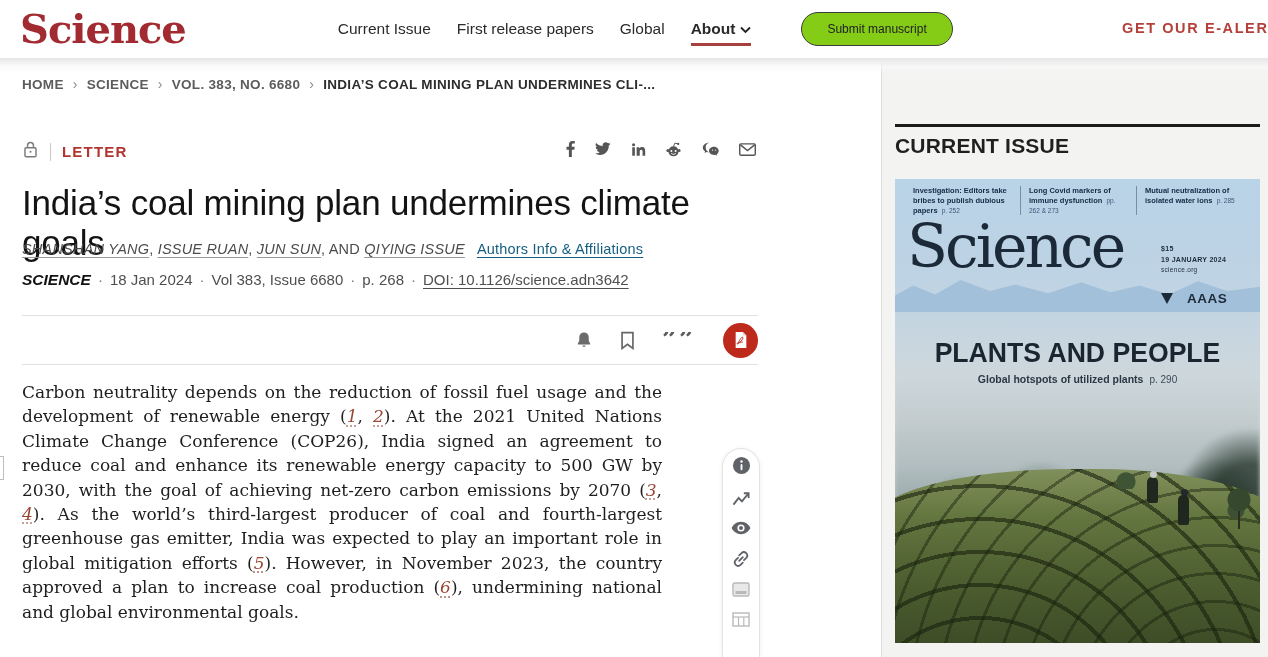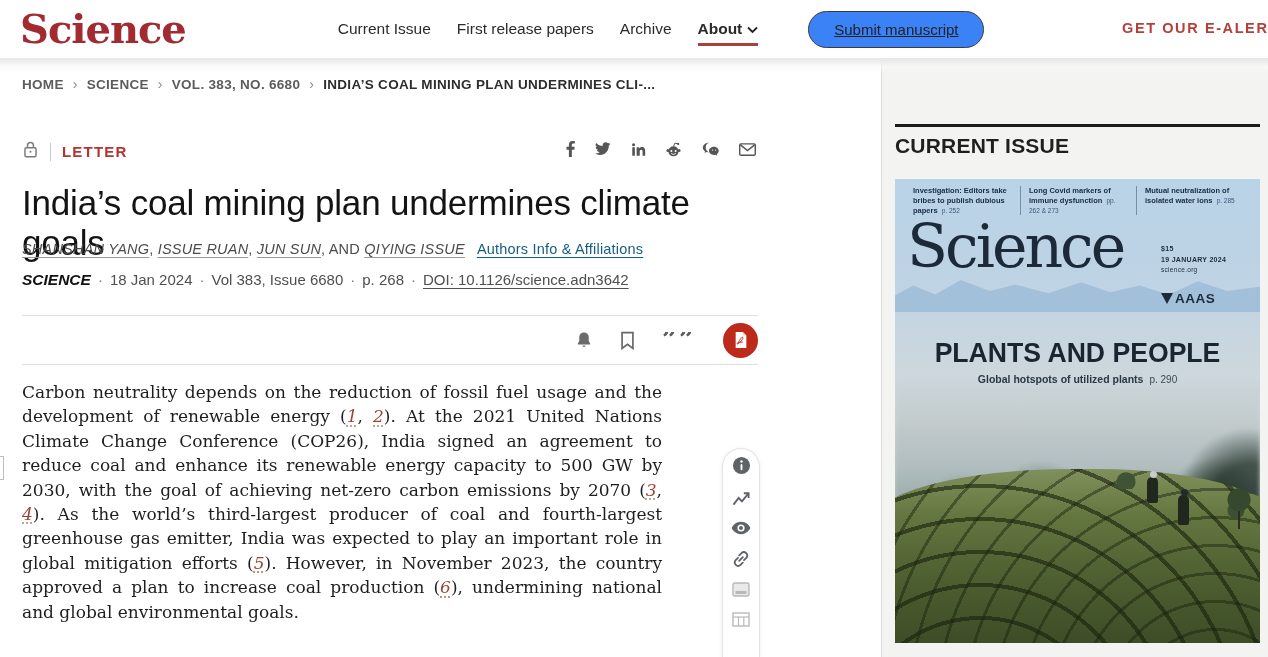--- a/index.html
+++ b/index.html
@@ -9,22 +9,22 @@
   
   .header { position:absolute; top:0; left:0; width:1268px; height:58px; background:#fff;
     display:flex; align-items:center; padding-left:20px; z-index:10; overflow:hidden; }
   .logo { font-family:"DejaVu Serif", serif; font-size:40px; font-weight:600; color:#a22a31;
     letter-spacing:-1px; line-height:1; cursor:pointer; }
   .nav { display:flex; align-items:center; gap:26px; margin-left:152px; }
   .nav-item { font-size:15.5px; color:#2b2b2b; cursor:pointer; white-space:nowrap; }
   .nav-item.about { font-weight:bold; display:flex; align-items:center; gap:5px;
     border-bottom:3px solid #a8403e; padding-bottom:5px; margin-bottom:-8px; }
   .submit-btn { margin-left:24px; border:1.5px solid #3c3c3c; border-radius:22px;
-    padding:9px 25px; font-size:15px; color:#222; background:#3b82f6; cursor:pointer;
-    font-family:"Liberation Sans", sans-serif; white-space:nowrap;text-decoration:underline; }
+    padding:9px 25px; font-size:12px; color:#222; background:#84cc16; cursor:pointer;
+    font-family:"Liberation Sans", sans-serif; white-space:nowrap; }
   .alert-link { position:absolute; left:1122px; top:20px; color:#b5403a; font-weight:bold;
     font-size:14.5px; letter-spacing:1.6px; white-space:nowrap; cursor:pointer; }
 
   
   .header-shadow { position:absolute; top:58px; left:0; width:1268px; height:16px;
     background:linear-gradient(180deg, #e6e6e6 0%, rgba(250,250,250,0.6) 55%, rgba(255,255,255,0) 100%);
     z-index:6; pointer-events:none; }
 
   
   .breadcrumb { position:absolute; top:76px; left:22px; font-size:13.5px; font-weight:bold;
@@ -50,21 +50,21 @@
   .teaser-page { color:#41567a; font-weight:normal; font-size:6.5px; margin-left:2px; }
   .cover-mountains { position:absolute; top:78px; left:0; width:100%; height:55px; background:#a3c0da; z-index:1;
     clip-path:polygon(0 70%,5% 52%,11% 68%,18% 42%,26% 62%,33% 50%,42% 66%,51% 46%,59% 64%,
       67% 52%,75% 68%,83% 44%,91% 62%,100% 54%,100% 100%,0 100%); }
   .cover-logo { position:absolute; top:34px; left:12px; font-family:"DejaVu Serif", serif;
     font-size:60px; color:#1b2938; letter-spacing:-3px; line-height:1.1; z-index:4; }
   .cover-issue-info { position:absolute; top:64px; left:266px; z-index:4; color:#1c2b3a;
     font-size:7px; font-weight:bold; line-height:1.6; letter-spacing:.3px; }
   .cover-site { font-weight:normal; font-size:6.5px; }
   .cover-aaas { position:absolute; top:112px; left:266px; z-index:4; color:#1c2b3a;
-    font-size:13.5px; font-weight:bold; letter-spacing:.5px; display:flex; align-items:center; gap:2px; }
+    font-size:13.5px; font-weight:bold; letter-spacing:.5px; display:flex; align-items:center; gap:14px; }
   .aaas-mark { width:0; height:0; border-left:6px solid transparent; border-right:6px solid transparent;
     border-bottom:11px solid #1c2b3a; display:inline-block; transform:rotate(180deg); }
   .cover-headline { position:absolute; top:158px; left:0; width:100%; text-align:center; z-index:4;
     font-size:28px; font-weight:800; color:#1a2531; letter-spacing:0; transform:scaleX(.95); white-space:nowrap; }
   .cover-subhead { position:absolute; top:194px; left:0; width:100%; text-align:center; z-index:4;
     font-size:10.5px; font-weight:bold; color:#2a3744; }
   .cover-subhead-page { font-size:10px; font-weight:normal; color:#3c4a57; margin-left:3px; }
   .cover-forest { position:absolute; top:200px; left:0; width:100%; height:140px; z-index:1;
     background:
       radial-gradient(circle at 97% 85%, rgba(30,45,35,.75) 0 34px, rgba(30,45,35,0) 70px),
@@ -144,21 +144,21 @@
   .rail-icon { cursor:pointer; display:flex; align-items:center; justify-content:center; }
 </style>
 </head>
 <body>
 
 <div class="header">
   <div class="logo">Science</div>
   <div class="nav">
     <div class="nav-item">Current Issue</div>
     <div class="nav-item">First release papers</div>
-    <div class="nav-item">Archive</div>
+    <div class="nav-item">Global</div>
     <div class="nav-item about">
       <span>About</span>
       <span>
         <svg width="11" height="8" viewBox="0 0 11 8">
             <polyline points="1,1.5 5.5,6 10,1.5" fill="none" stroke="#222" stroke-width="1.8"></polyline>
           </svg>
       </span>
     </div>
     <button class="submit-btn">Submit manuscript</button>
   </div>

